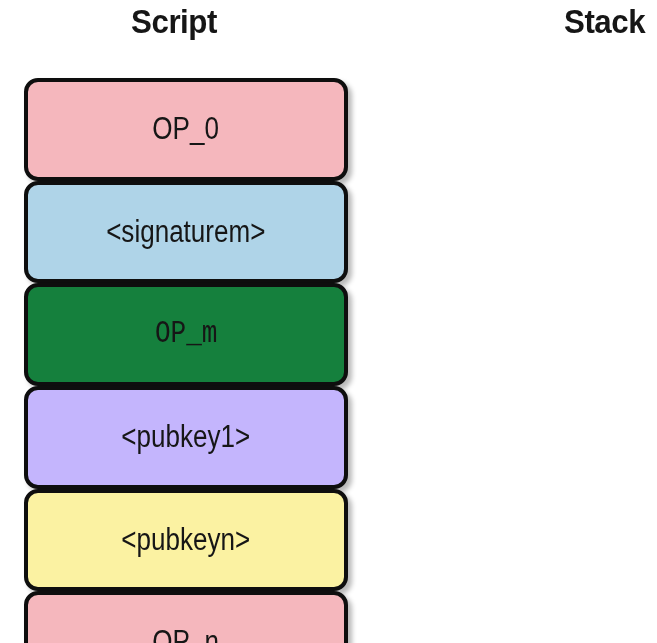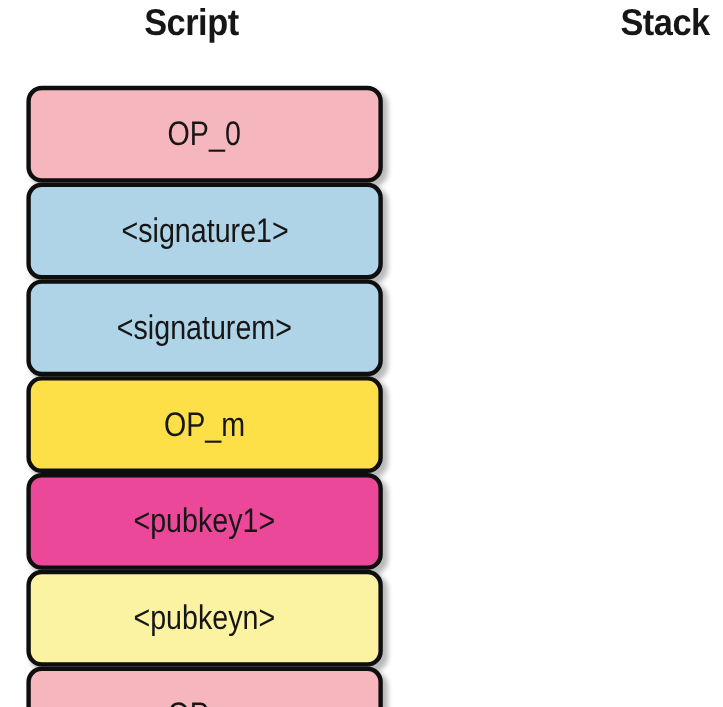--- a/index.html
+++ b/index.html
@@ -78,29 +78,26 @@
 
   <div class="col-title title-script">Script</div>
 
   <div class="col-title title-stack">Stack</div>
 
   <div class="script-stack" id="script-items">
       <div class="box" style="background: rgb(245, 183, 189);">
         <span class="box-label">OP_0</span>
       </div>
       <div class="box" style="background: rgb(175, 212, 232);">
-        <span class="box-label">&lt;signature1&gt;</span>
-      </div>
-      <div class="box" style="background: rgb(175, 212, 232);">
         <span class="box-label">&lt;signaturem&gt;</span>
       </div>
-      <div class="box" style="background: #fde047;">
+      <div class="box" style="background: #15803d; font-family: Liberation Mono, monospace;">
         <span class="box-label">OP_m</span>
       </div>
-      <div class="box" style="background: #ec4899;">
+      <div class="box" style="background: #c4b5fd;">
         <span class="box-label">&lt;pubkey1&gt;</span>
       </div>
       <div class="box" style="background: rgb(251, 242, 162);">
         <span class="box-label">&lt;pubkeyn&gt;</span>
       </div>
       <div class="box" style="background: rgb(245, 183, 189);">
         <span class="box-label">OP_n</span>
       </div>
     </div>
 

